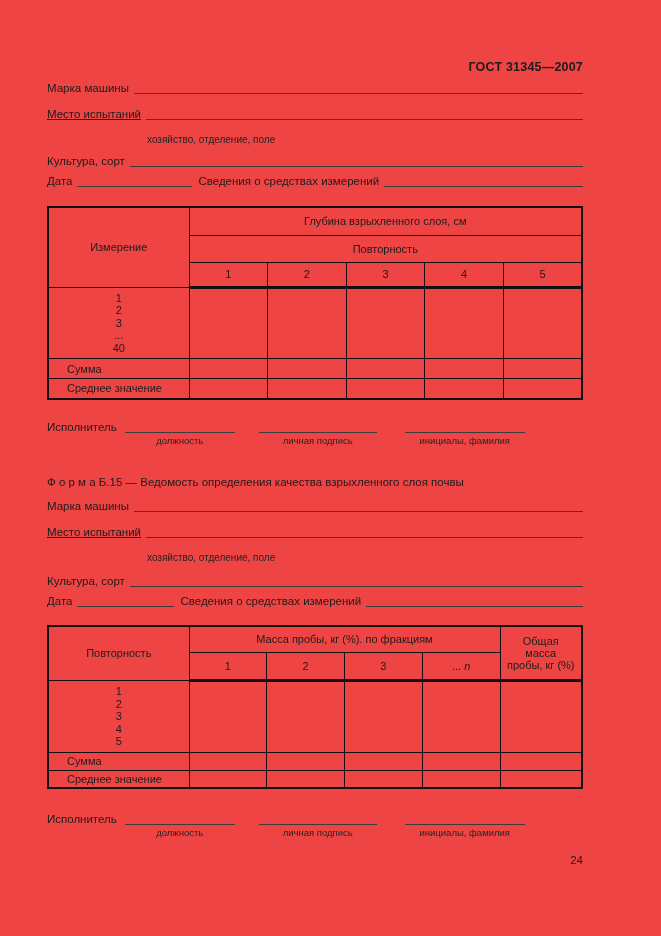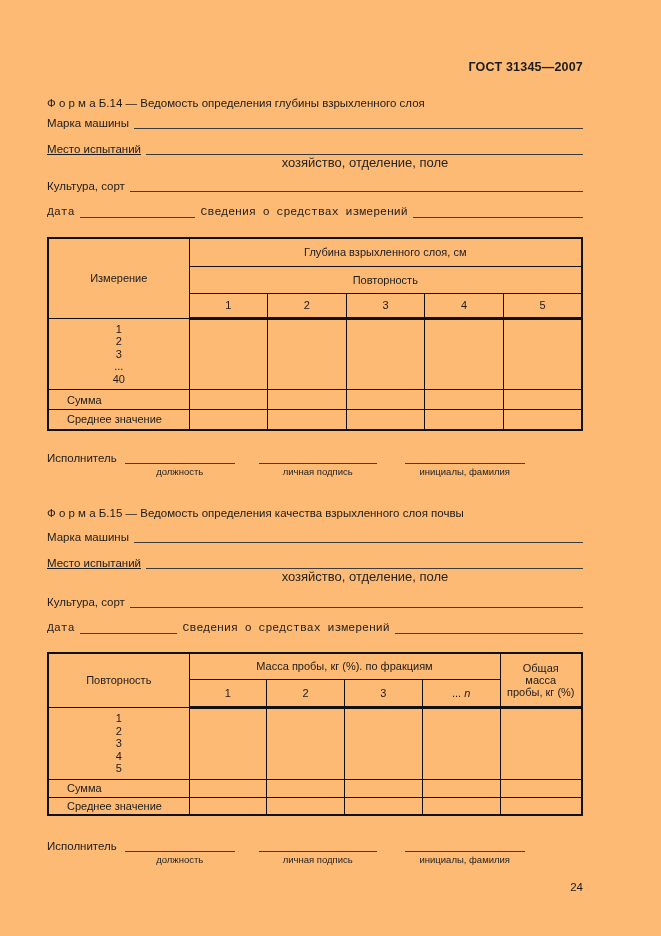--- a/index.html
+++ b/index.html
@@ -1,19 +1,19 @@
 <!DOCTYPE html>
 <html><head>
 <meta charset="utf-8">
 <style>
   * { margin: 0; padding: 0; box-sizing: border-box; }
   html, body { background: #e8e8e8; }
   .page {
     width: 661px; height: 936px;
-    background: #fdba74;
+    background: #ef4444;
     margin: 0 auto;
     font-family: "Liberation Sans", sans-serif;
     color: #1c1c1c;
     padding: 60px 78px 0 47px;
     position: relative;
     overflow: hidden;
   }
   .gost-header {
     text-align: right;
     font-size: 12.5px;
@@ -33,26 +33,25 @@
     font-size: 11.5px;
     height: 16px;
     text-align: center;
   }
   .field .lbl { white-space: nowrap; padding-right: 5px; }
   .blank { flex: 1 1 auto; border-bottom: 1px solid #3c3c3c; height: 15px; }
   .blank.short { flex: 0 0 auto; }
   .f-marka   { margin-top: 4px; }
   .f-mesto   { margin-top: 10px; text-decoration: underline; }
   .f-kultura { margin-top: 6px; }
-  .f-data    { margin-top: 10px; font-family: Liberation Mono, monospace; }
+  .f-data    { margin-top: 4px; }
   .subcaption {
-    font-size: 13px;
-    text-align: center;
+    font-size: 10px;
     padding-left: 100px;
-    margin-top: 0;
+    margin-top: 14px;
     color: #242424;
   }
 
   
   table {
     border-collapse: collapse;
     table-layout: fixed;
     width: 100%;
     font-size: 11px;
     border: 2px solid #111;
@@ -98,21 +97,20 @@
     margin-top: 16px;
   }
 </style>
 </head>
 <body>
 
 <div class="page">
 
   <div class="gost-header">ГОСТ 31345—2007</div>
 
-  <div class="form-title">Ф о р м а  Б.14 — Ведомость определения глубины взрыхленного слоя</div>
 
   <div class="field f-marka">
     <span class="lbl">Марка машины</span>
     <span class="blank"></span>
   </div>
 
   <div class="field f-mesto">
     <span class="lbl">Место испытаний</span>
     <span class="blank"></span>
   </div>

